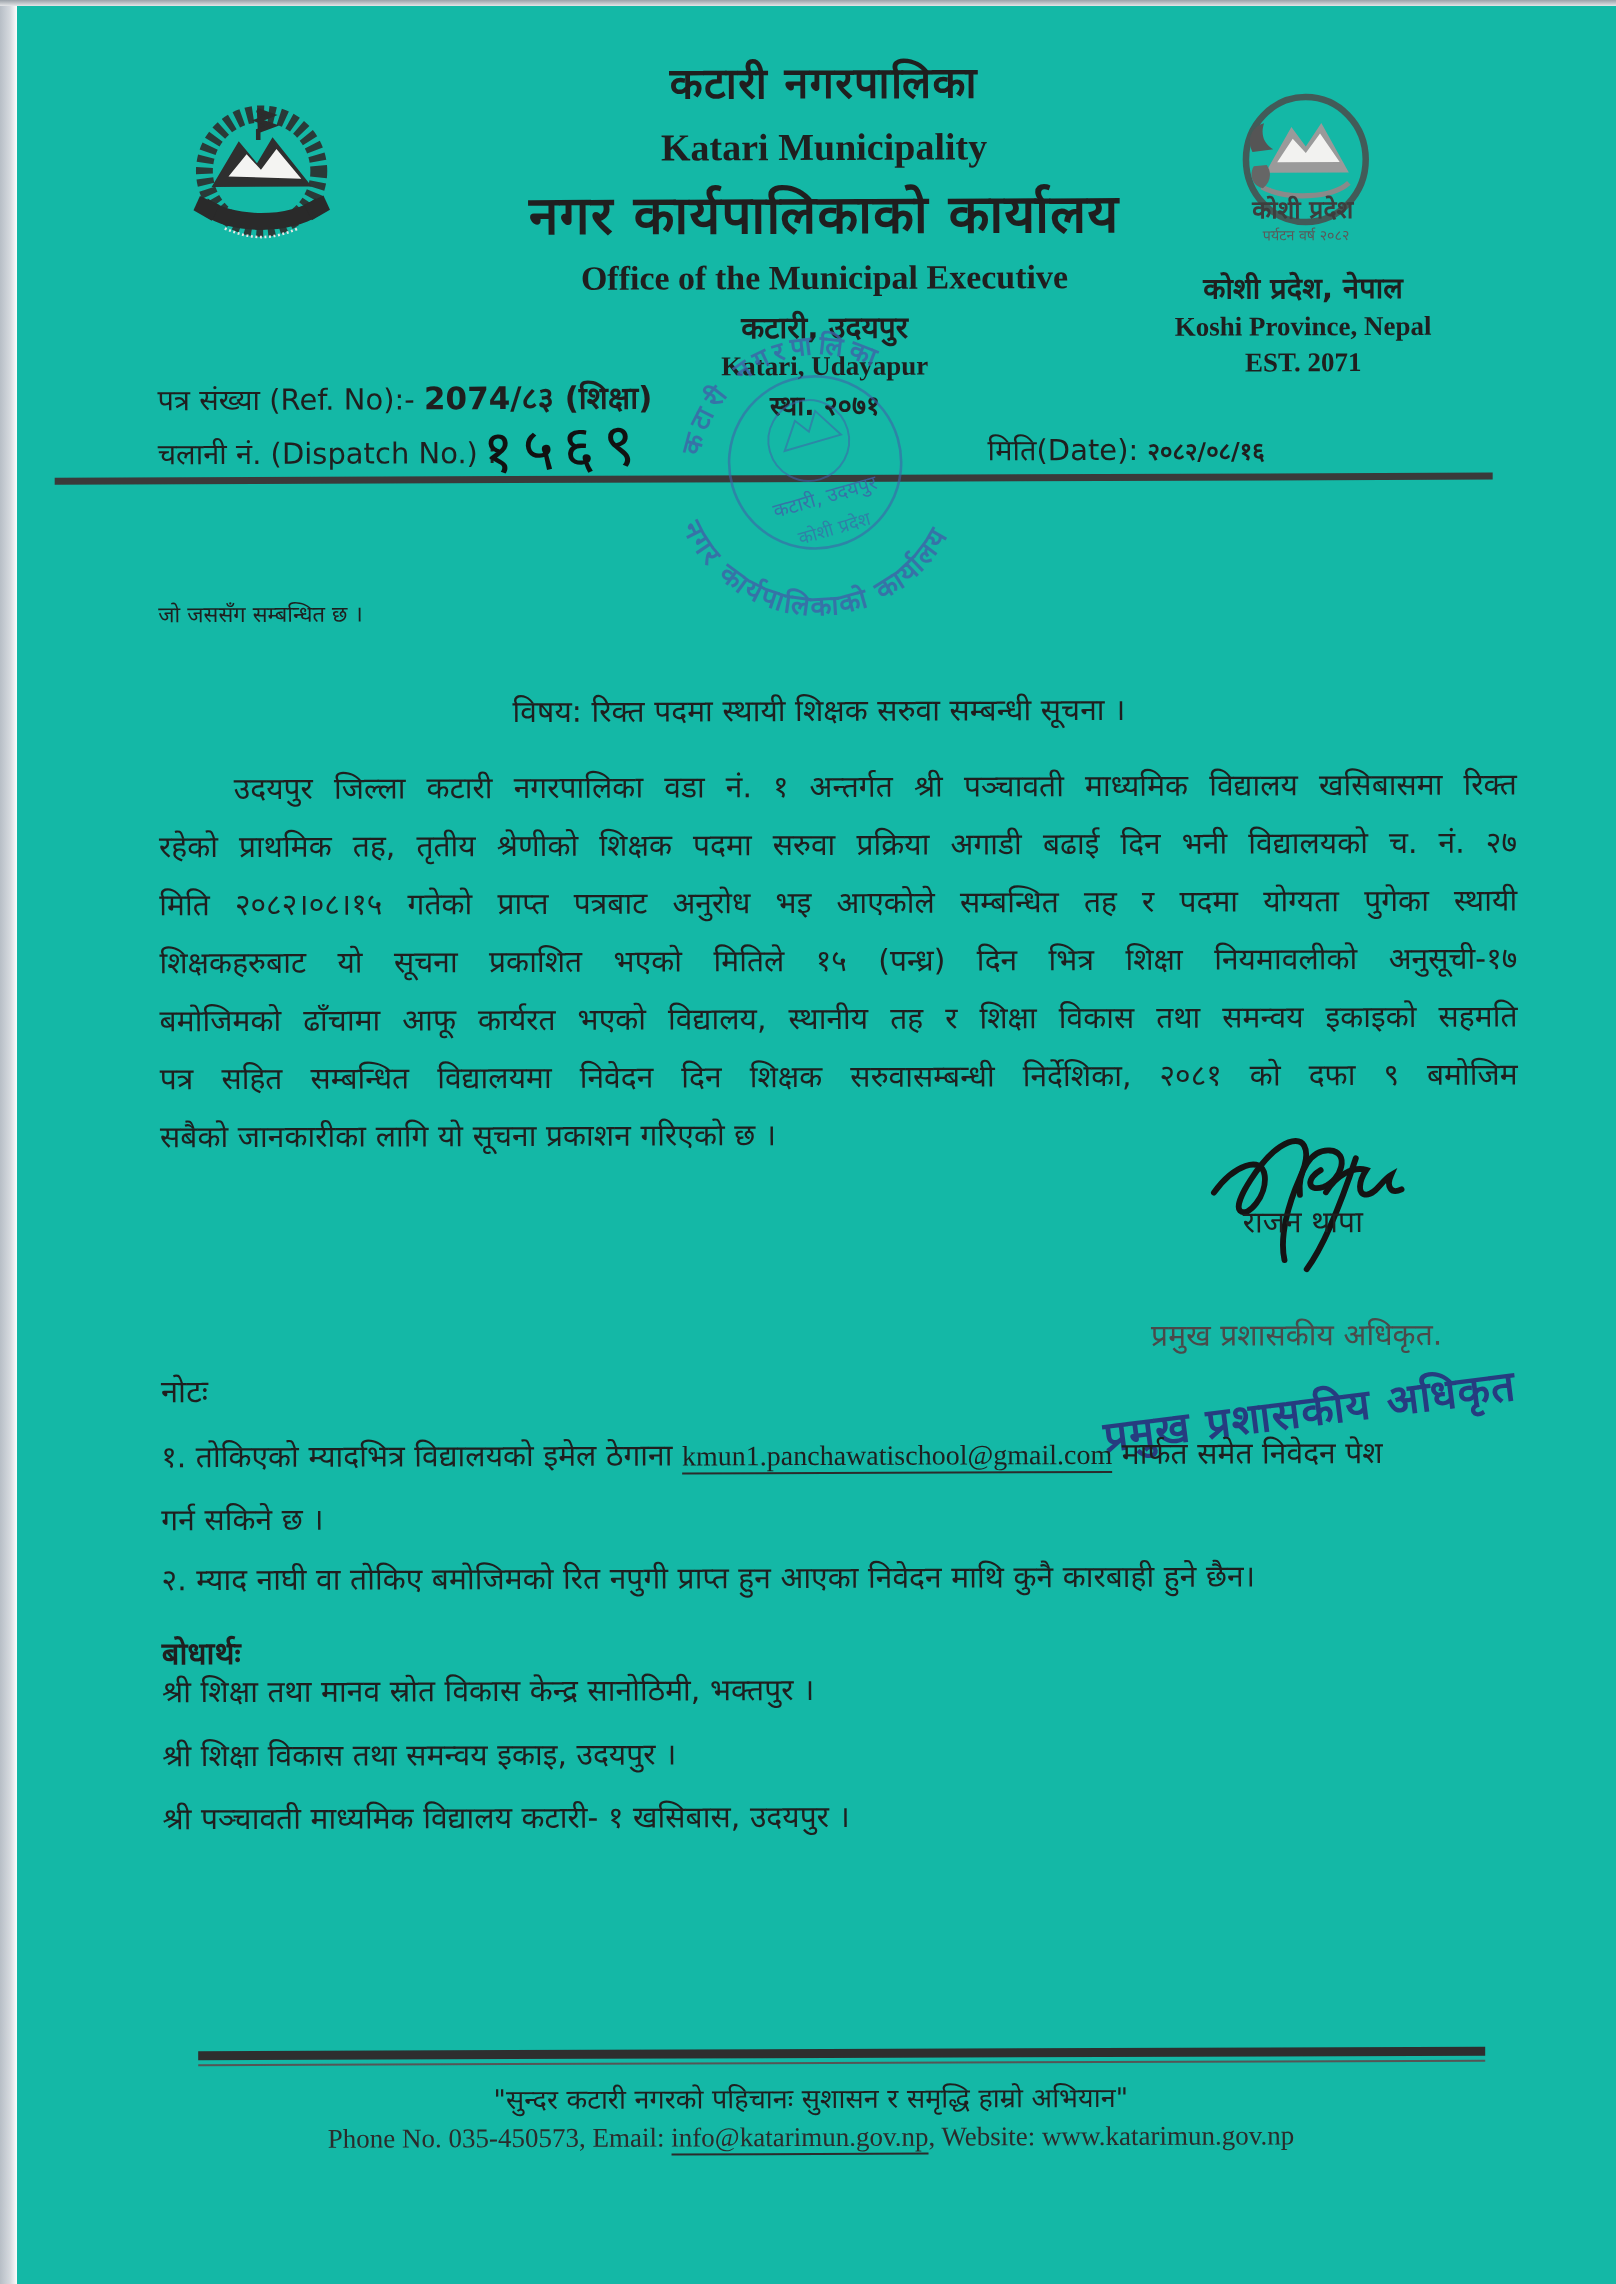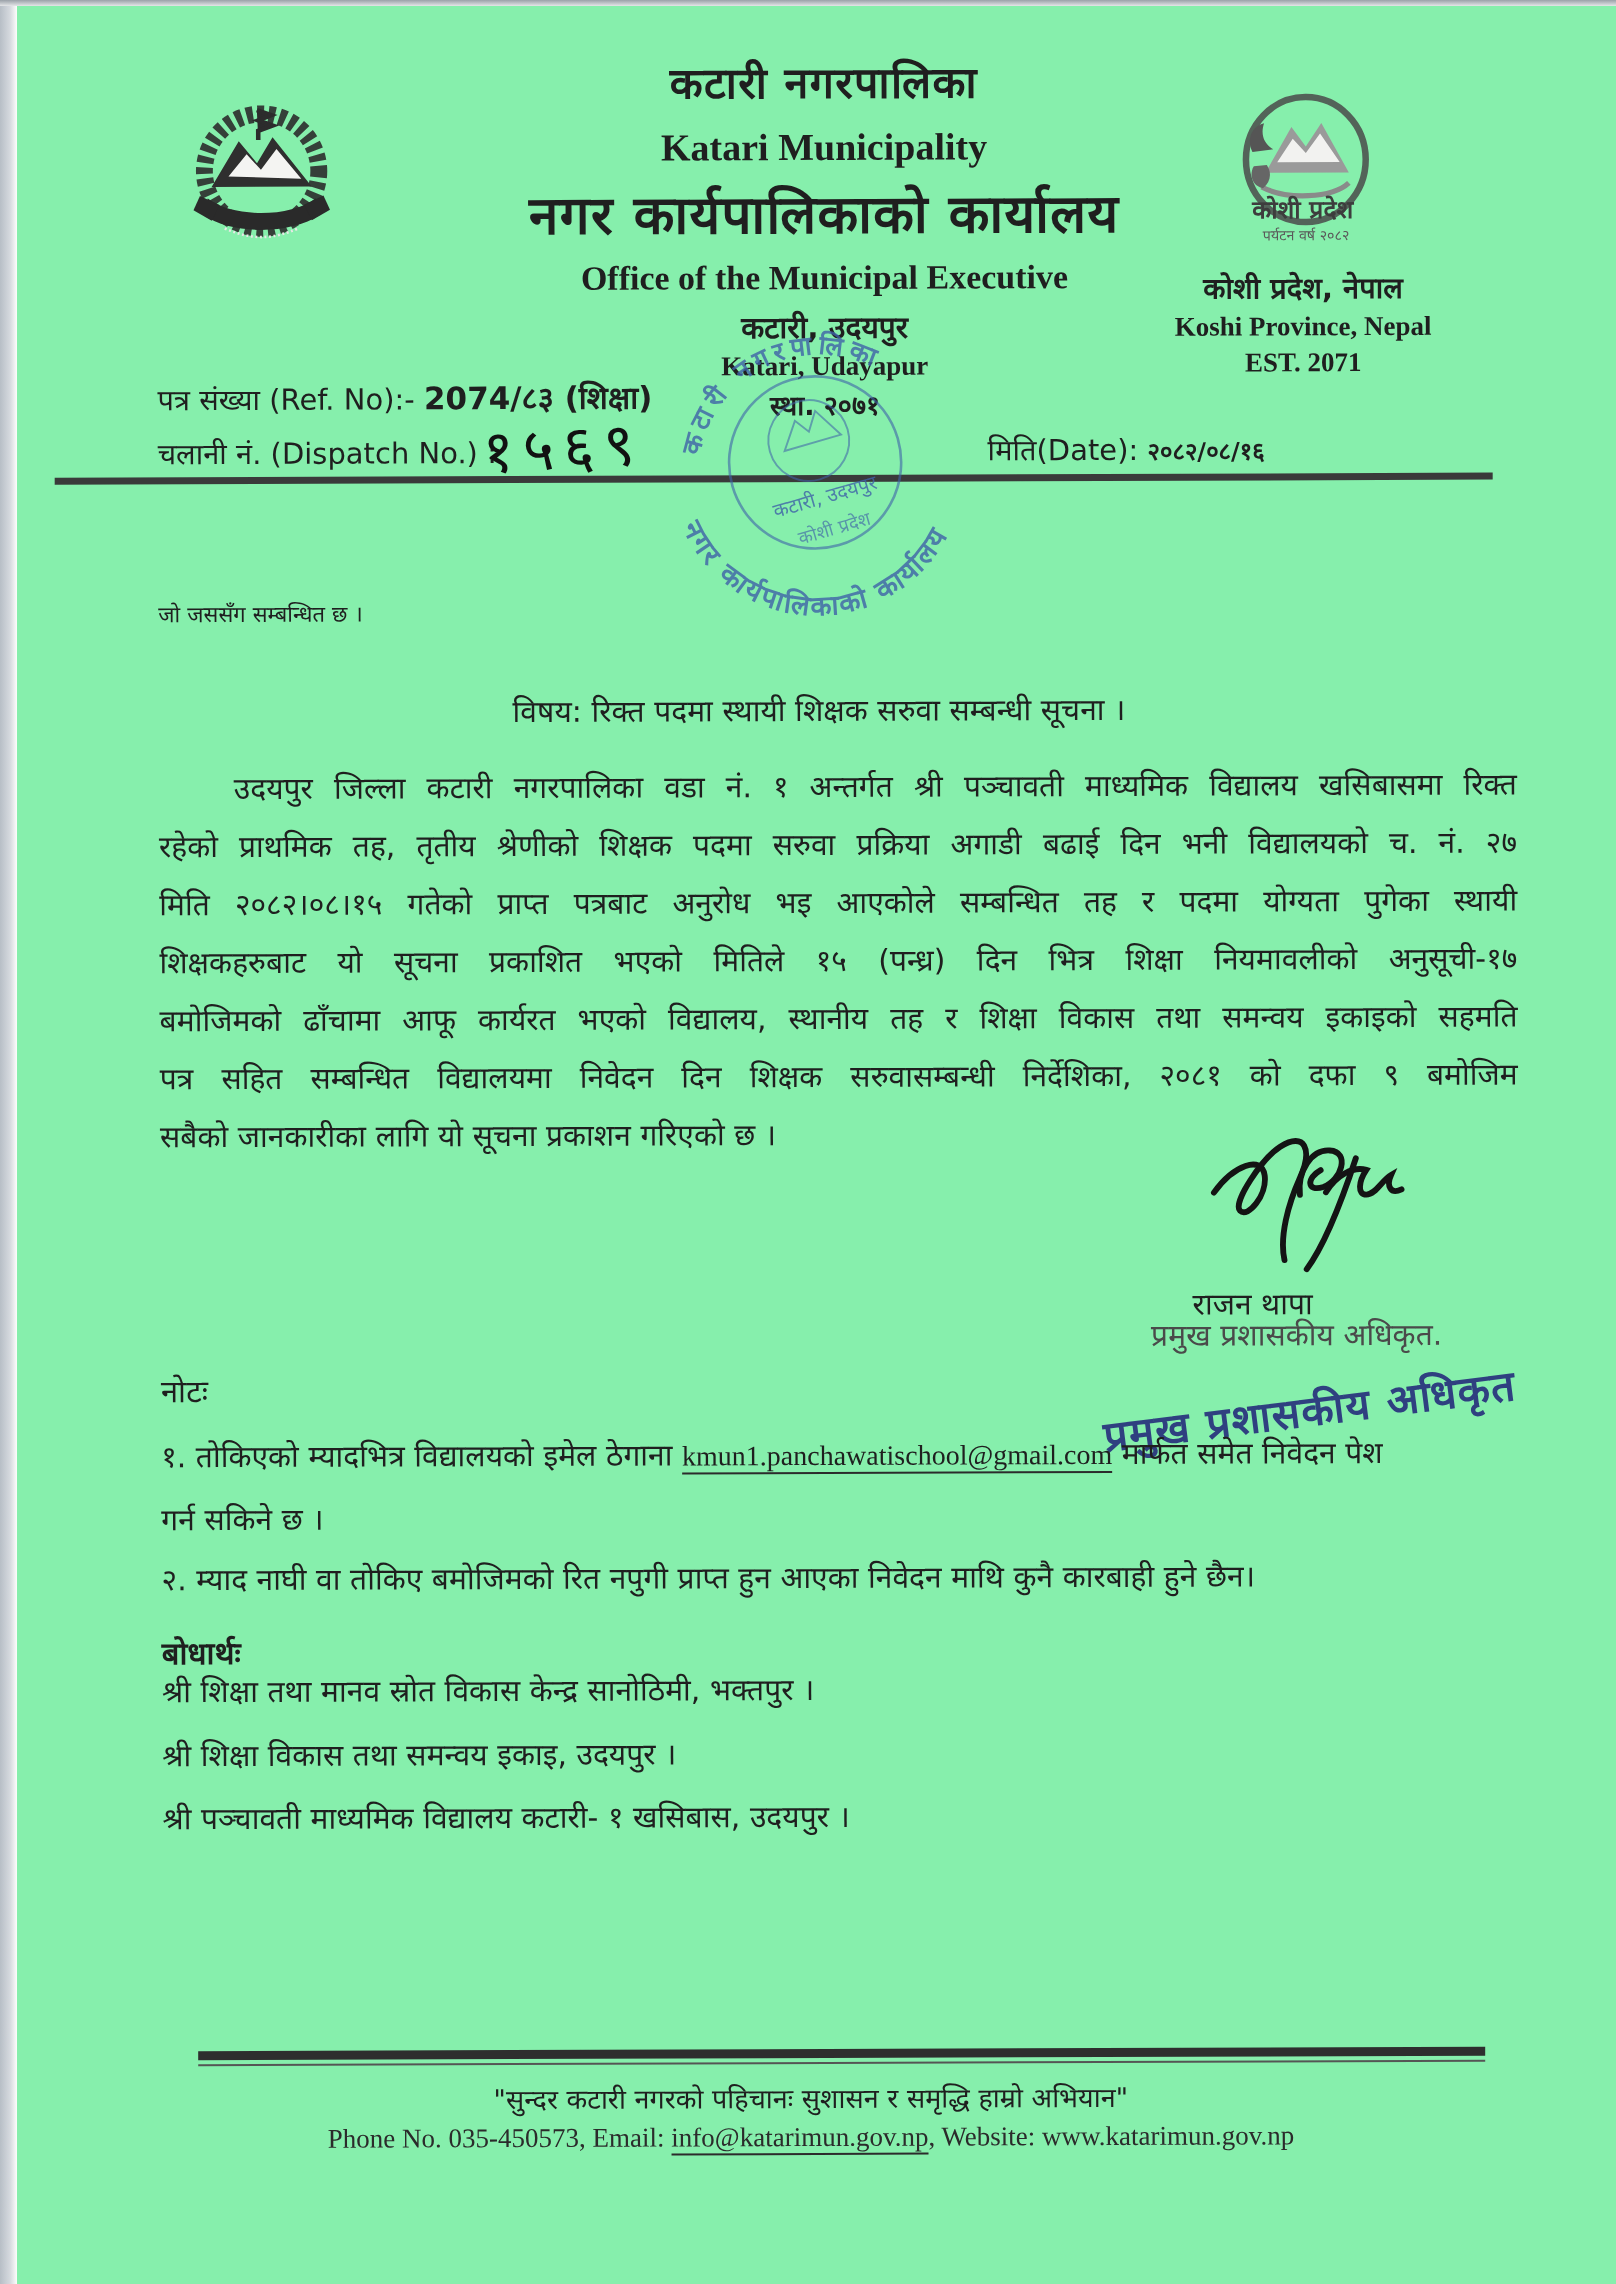--- a/index.html
+++ b/index.html
@@ -1,19 +1,19 @@
 <!DOCTYPE html>
 <html style="font-size:10.4px"><head>
 <meta charset="utf-8">
 <style>
   html,body{margin:0;padding:0;background:#e8eaec;}
   .page{
     position:relative;
     width:1616px;height:2284px;
-    background:#86efac;
+    background:#14b8a6;
     overflow:hidden;
     font-family:"DejaVu Sans",sans-serif;
     color:#1f1f1f;
   }
   
   .edge-left{position:absolute;left:0;top:0;width:17px;height:2284px;
     background:linear-gradient(90deg,#b7bec6,#d6dadf 60%,#fdfdfc);}
   .edge-top{position:absolute;left:0;top:0;width:1616px;height:5.9px;
     background:linear-gradient(180deg,#9aa1a8,#e4e6e8);}
   .tilt{position:absolute;left:0;top:0;width:1616px;height:2284px;transform:rotate(-0.2deg);transform-origin:50% 50%;}
@@ -50,21 +50,21 @@
   
   .salutation{left:160px;top:596px;font-size:22px;}
   .subject{left:423px;top:689px;width:795px;text-align:center;font-size:30px;font-weight:500;}
   .para{left:160px;top:758px;width:1358px;}
   .body-line{font-size:30px;line-height:58px;height:58px;white-space:nowrap;
     text-align:justify;text-align-last:justify;}
   .body-line.first{text-indent:75px;}
   .body-line.last{text-align:left;text-align-last:left;white-space:normal;}
 
   
-  .sig-name{left:1192px;top:1284px;width:221px;text-align:left;font-size:30px;}
+  .sig-name{left:1192px;top:1202px;width:221px;text-align:center;font-size:30px;}
   .sig-title{left:1107px;top:1315px;width:378px;text-align:center;font-size:30px;color:#4a4a4a;}
 
   .officer-stamp{left:1101px;top:1380px;width:456px;font-size:42px;font-weight:800;
     color:#28327d;transform:rotate(-7deg);letter-spacing:1.3px;opacity:.92;white-space:nowrap;}
 
   
   .note-head{left:160px;top:1367px;font-size:31px;font-weight:400;}
   .note1{left:160px;top:1433px;width:1375px;font-size:30px;white-space:nowrap;}
   .note1 .email{font-family:"Liberation Serif",serif;font-size:28px;
     border-bottom:2px solid #2b2b2b;padding-bottom:1.3px;}

